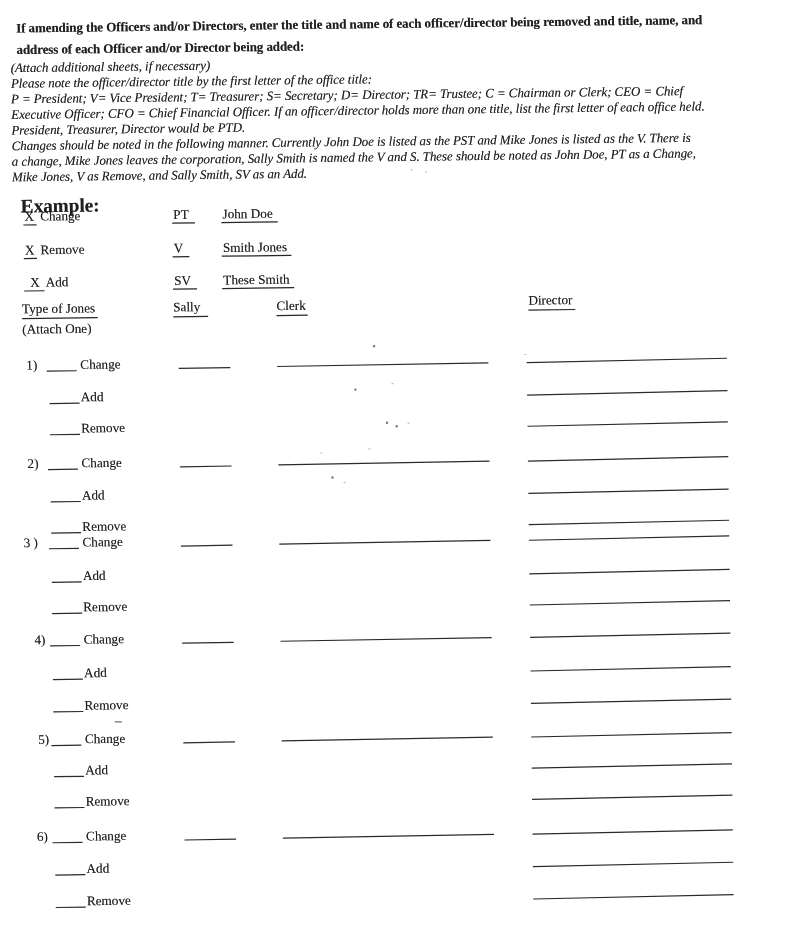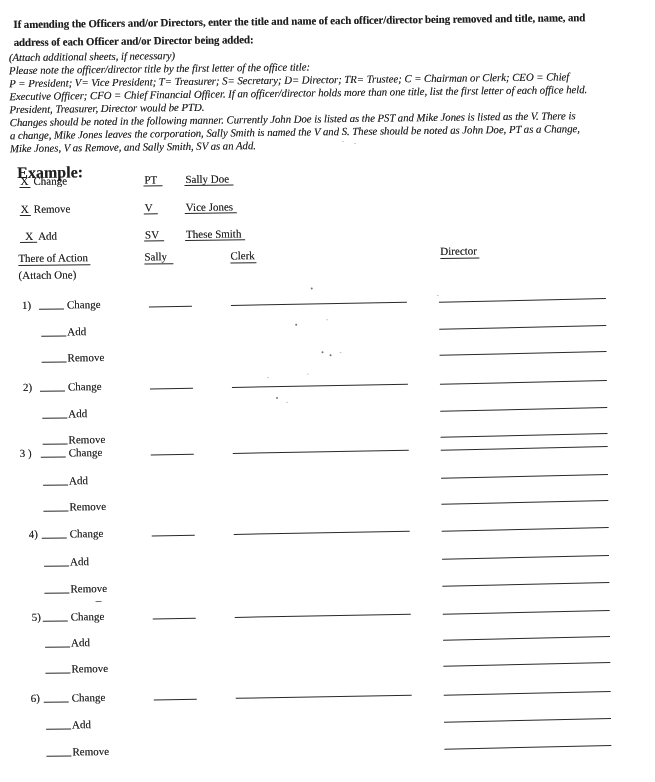--- a/index.html
+++ b/index.html
@@ -94,37 +94,37 @@
     <div class="nline">a change, Mike Jones leaves the corporation, Sally Smith is named the V and S. These should be noted as John Doe, PT as a Change,</div>
     <div class="nline">Mike Jones, V as Remove, and Sally Smith, SV as an Add.</div>
   </div>
 
   <div class="ex-label">Example:</div>
 
   <div class="ex-row" style="top:171px">
     <span class="xmark">X</span>
     <span class="ex-act">Change</span>
     <span class="ex-title">PT</span>
-    <span class="ex-name">Sally Doe</span>
+    <span class="ex-name">John Doe</span>
   </div>
   <div class="ex-row" style="top:199px">
     <span class="xmark">X</span>
     <span class="ex-act">Remove</span>
     <span class="ex-title">V</span>
-    <span class="ex-name">Vice Jones</span>
+    <span class="ex-name">Smith Jones</span>
   </div>
   <div class="ex-row add" style="top:226px">
     <span class="xmark">X</span>
     <span class="ex-act">Add</span>
     <span class="ex-title">SV</span>
     <span class="ex-name">These Smith</span>
   </div>
 
   <div class="cols">
-    <span class="col-h h-action">There of Action</span>
+    <span class="col-h h-action">Type of Jones</span>
     <span class="col-h h-title">Sally</span>
     <span class="col-h h-name">Clerk</span>
     <span class="col-h h-addr">Director</span>
   </div>
   <div class="check-one">(Attach One)</div>
 
   <div class="frow change" style="top:295px">
     <span class="num">1)</span>
     <span class="cb"></span>
     <span class="act">Change</span>

